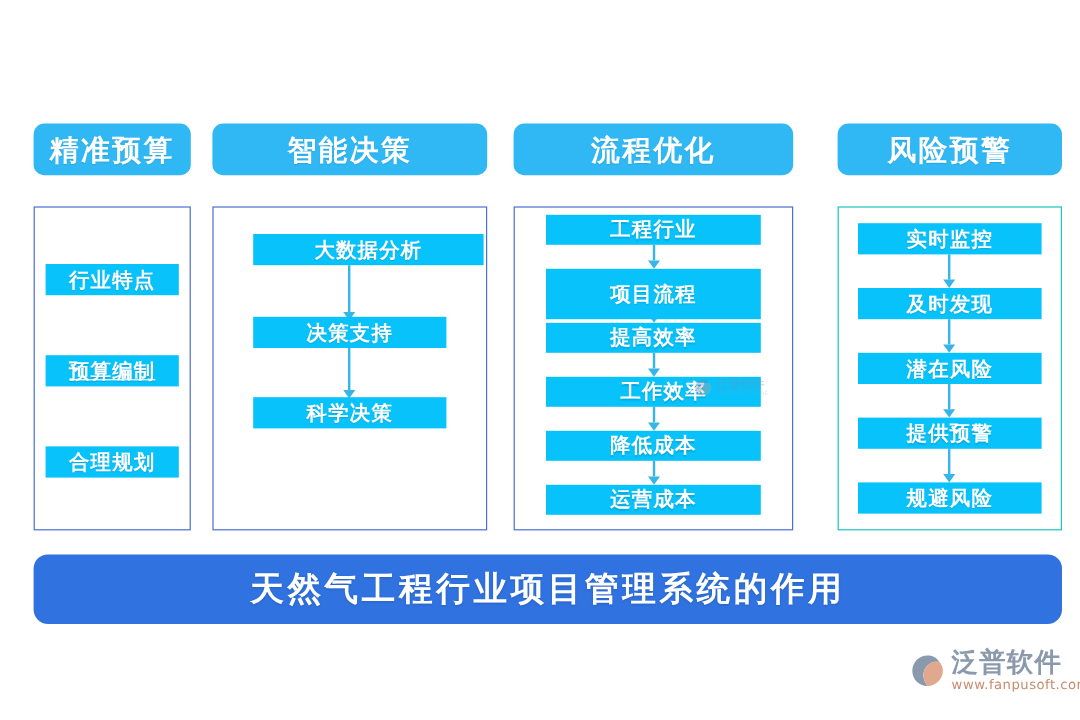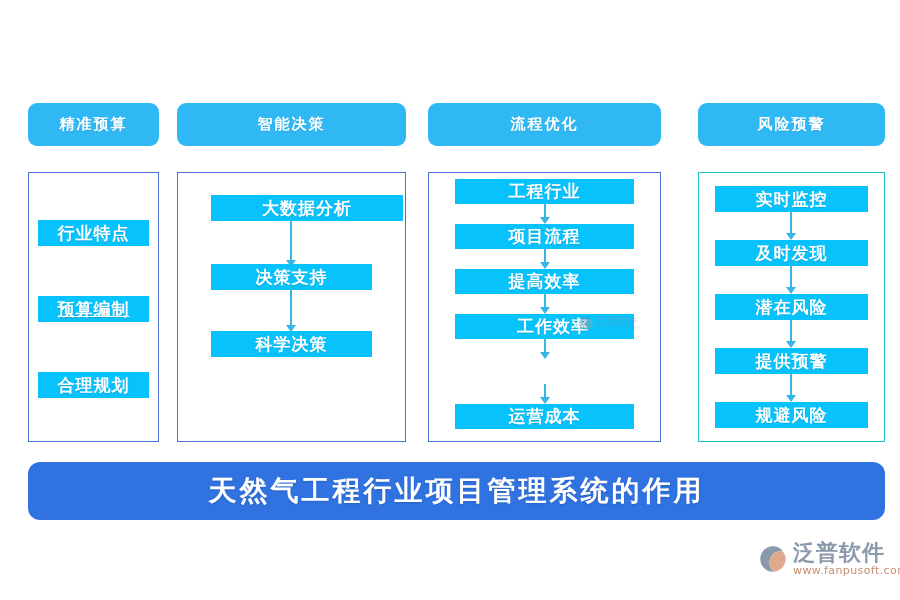--- a/index.html
+++ b/index.html
@@ -21,21 +21,21 @@
     height: 600px;
   }
 
   
   .pill {
     position: absolute;
     height: 43px;
     border-radius: 9px;
     background: #2fb8f4;
     color: #ffffff;
-    font-size: 15px;
+    font-size: 24px;
     font-weight: bold;
     letter-spacing: 2px;
     display: flex;
     align-items: center;
     justify-content: center;
     text-shadow: 0 1px 1px rgba(0,0,0,0.10);
     box-sizing: border-box;
     text-align: right;
   }
   .pill.p0 { left: 28px;  top: 103px; width: 131px; }
@@ -212,35 +212,36 @@
       <div class="head"></div>
   </div>
   <div class="chip" style="left:211px; top:331px; width:161px; height:26px;">科学决策</div>
 
   <div class="col-box c2"></div>
   <div class="chip" style="left:455px; top:179px; width:179px; height:25px;">工程行业</div>
   <div class="arrow" style="left:535px; top:204px; width:20px; height:20px;">
     <div class="shaft" style="height:13px;"></div>
       <div class="head"></div>
   </div>
-  <div class="chip" style="left:455px; top:224px; width:179px; height:25px;">项目流程</div>
+  <div class="chip" style="left:455px; top:224px; width:179px; height:42px;">项目流程</div>
   <div class="arrow" style="left:535px; top:249px; width:20px; height:20px;">
     <div class="shaft" style="height:13px;"></div>
       <div class="head"></div>
   </div>
   <div class="chip" style="left:455px; top:269px; width:179px; height:25px;">提高效率</div>
   <div class="arrow" style="left:535px; top:294px; width:20px; height:20px;">
     <div class="shaft" style="height:13px;"></div>
       <div class="head"></div>
   </div>
   <div class="chip" style="left:455px; top:314px; width:179px; height:25px;padding-left:17px;">工作效率</div>
   <div class="arrow" style="left:535px; top:339px; width:20px; height:20px;">
     <div class="shaft" style="height:13px;"></div>
       <div class="head"></div>
   </div>
+  <div class="chip" style="left:455px; top:359px; width:179px; height:25px;">降低成本</div>
   <div class="arrow" style="left:535px; top:384px; width:20px; height:20px;">
     <div class="shaft" style="height:13px;"></div>
       <div class="head"></div>
   </div>
   <div class="chip" style="left:455px; top:404px; width:179px; height:25px;">运营成本</div>
 
   <div class="col-box c3"></div>
   <div class="chip" style="left:715px; top:186px; width:153px; height:26px;">实时监控</div>
   <div class="arrow" style="left:781px; top:212px; width:20px; height:28px;">
     <div class="shaft" style="height:21px;"></div>

